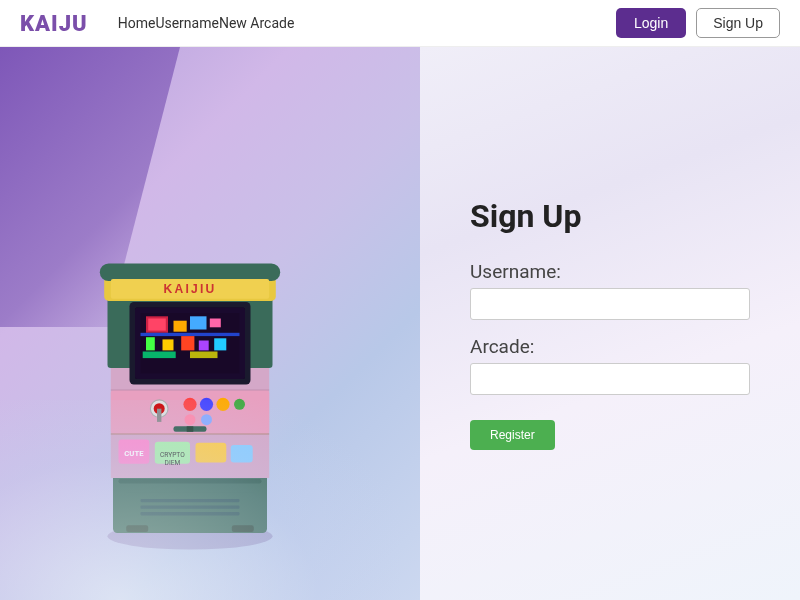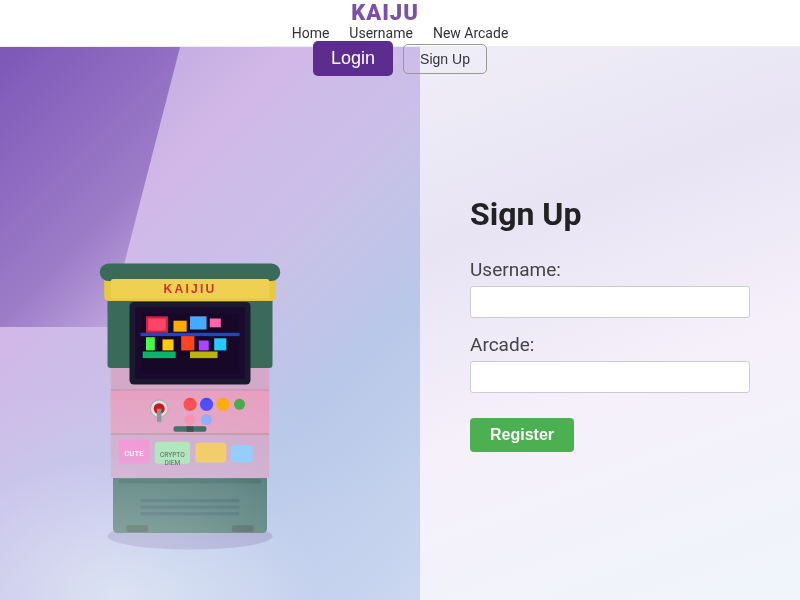--- a/index.html
+++ b/index.html
@@ -20,34 +20,32 @@
     
     .navbar {
       display: flex;
       align-items: center;
       padding: 0 20px;
       height: 47px;
       background: #ffffff;
       border-bottom: 1px solid #eee;
       z-index: 10;
       flex-shrink: 0;
-      flex-direction: column;
     }
 
     .navbar-brand {
       font-size: 22px;
       font-weight: 900;
       color: #7b4faa;
       letter-spacing: 1px;
       margin-right: 30px;
     }
 
     .navbar-links {
       display: flex;
-      gap: 20px;
       flex: 1;
     }
 
     .navbar-link {
       font-size: 14px;
       color: #333;
       text-decoration: none;
       cursor: pointer;
     }
 
@@ -56,21 +54,21 @@
       gap: 10px;
       align-items: center;
     }
 
     .btn-login {
       background: #5c2d8f;
       color: white;
       border: none;
       padding: 7px 18px;
       border-radius: 5px;
-      font-size: 18px;
+      font-size: 14px;
       cursor: pointer;
     }
 
     .btn-signup {
       background: transparent;
       color: #333;
       border: 1.5px solid #999;
       padding: 6px 16px;
       border-radius: 5px;
       font-size: 14px;
@@ -171,24 +169,23 @@
       background: #fff;
       outline: none;
     }
 
     .btn-register {
       background: #4caf50;
       color: white;
       border: none;
       padding: 8px 20px;
       border-radius: 4px;
-      font-size: 16px;
+      font-size: 12px;
       cursor: pointer;
       margin-top: 10px;
-      font-weight: bold;
     }
   </style>
 </head>
 <body>
 
 <nav class="navbar">
   <span class="navbar-brand">KAIJU</span>
   <div class="navbar-links">
     <a class="navbar-link">Home</a>
     <a class="navbar-link">Username</a>

